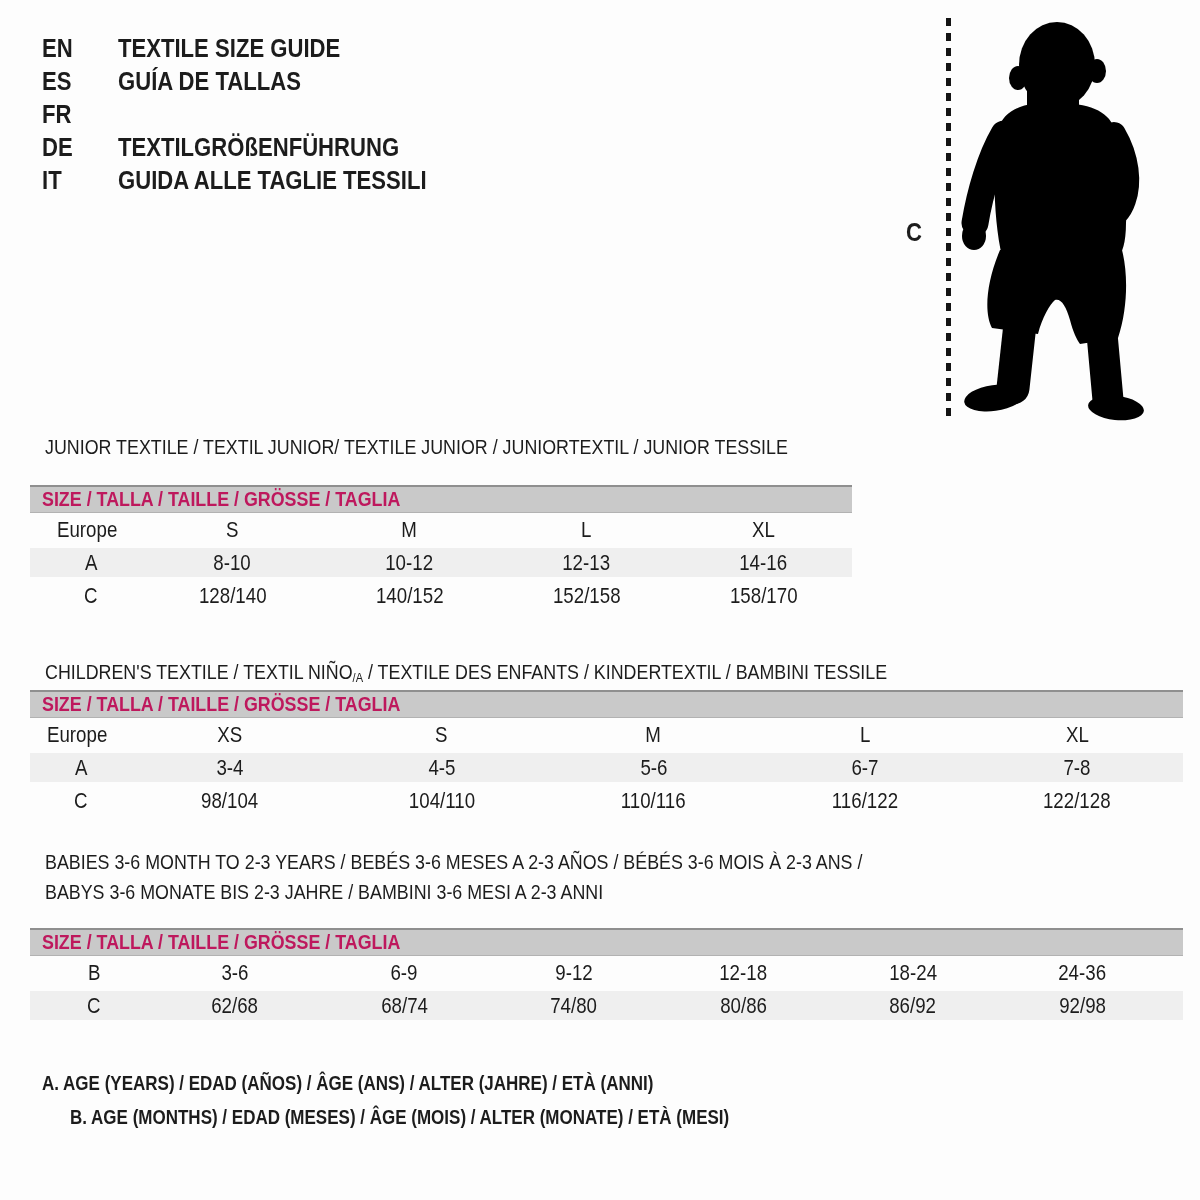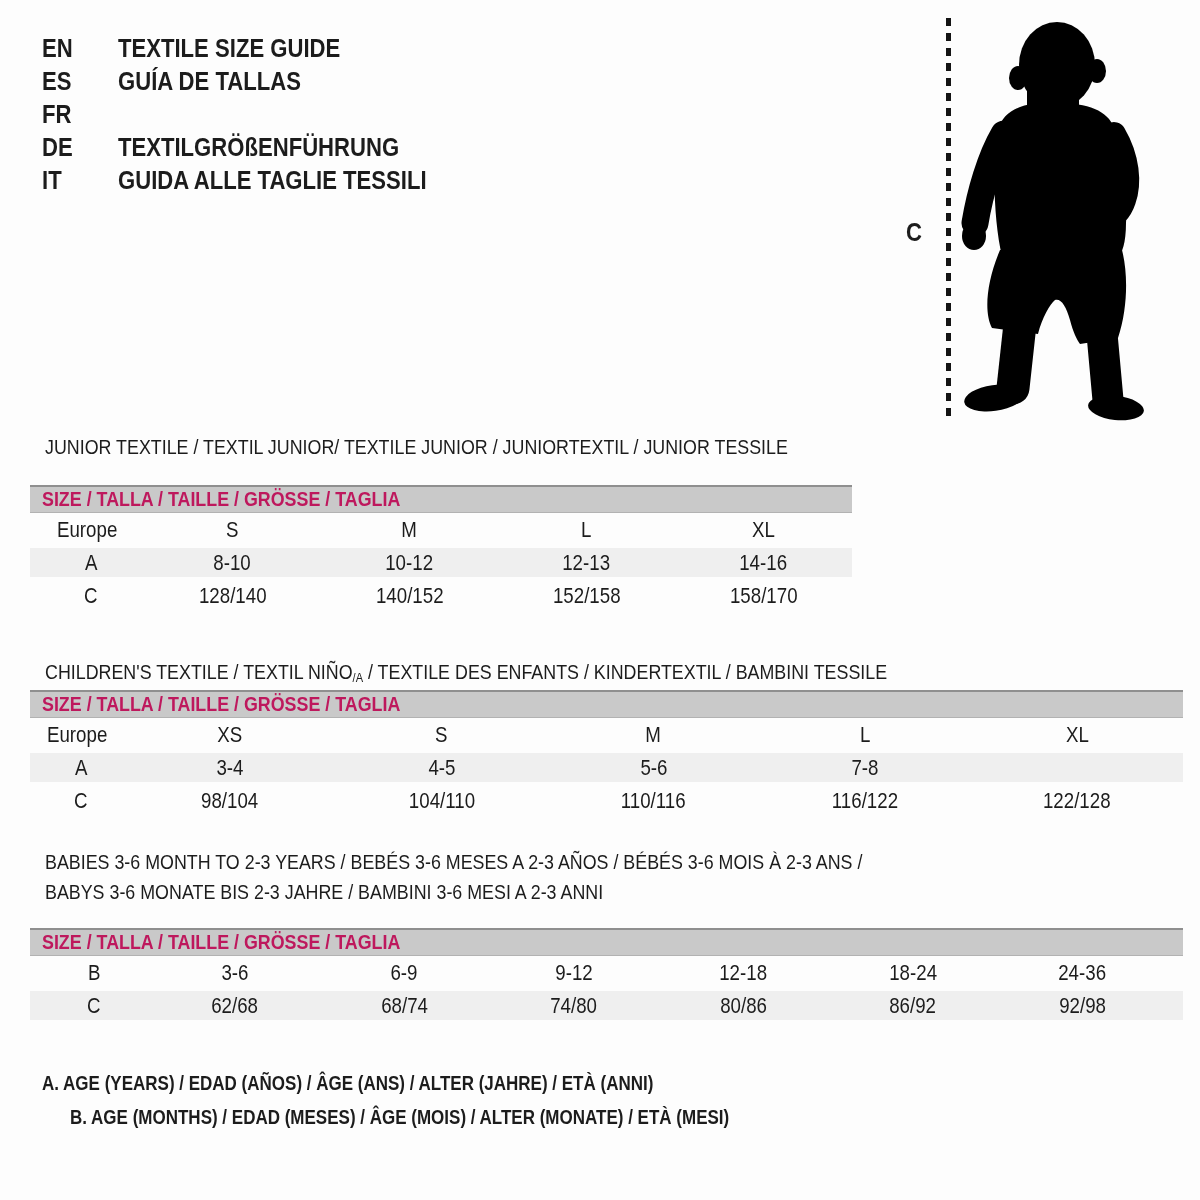--- a/index.html
+++ b/index.html
@@ -137,20 +137,21 @@
       <div class="tcell"><span class="condc">S</span></div>
       <div class="tcell"><span class="condc">M</span></div>
       <div class="tcell"><span class="condc">L</span></div>
       <div class="tcell"><span class="condc">XL</span></div>
     </div>
     <div class="trow g-children shade">
       <div class="tcell label"><span class="cond">A</span></div>
       <div class="tcell"><span class="condc">3-4</span></div>
       <div class="tcell"><span class="condc">4-5</span></div>
       <div class="tcell"><span class="condc">5-6</span></div>
+      <div class="tcell"><span class="condc">6-7</span></div>
       <div class="tcell"><span class="condc">7-8</span></div>
     </div>
     <div class="trow g-children">
       <div class="tcell label"><span class="cond">C</span></div>
       <div class="tcell"><span class="condc">98/104</span></div>
       <div class="tcell"><span class="condc">104/110</span></div>
       <div class="tcell"><span class="condc">110/116</span></div>
       <div class="tcell"><span class="condc">116/122</span></div>
       <div class="tcell"><span class="condc">122/128</span></div>
     </div>

